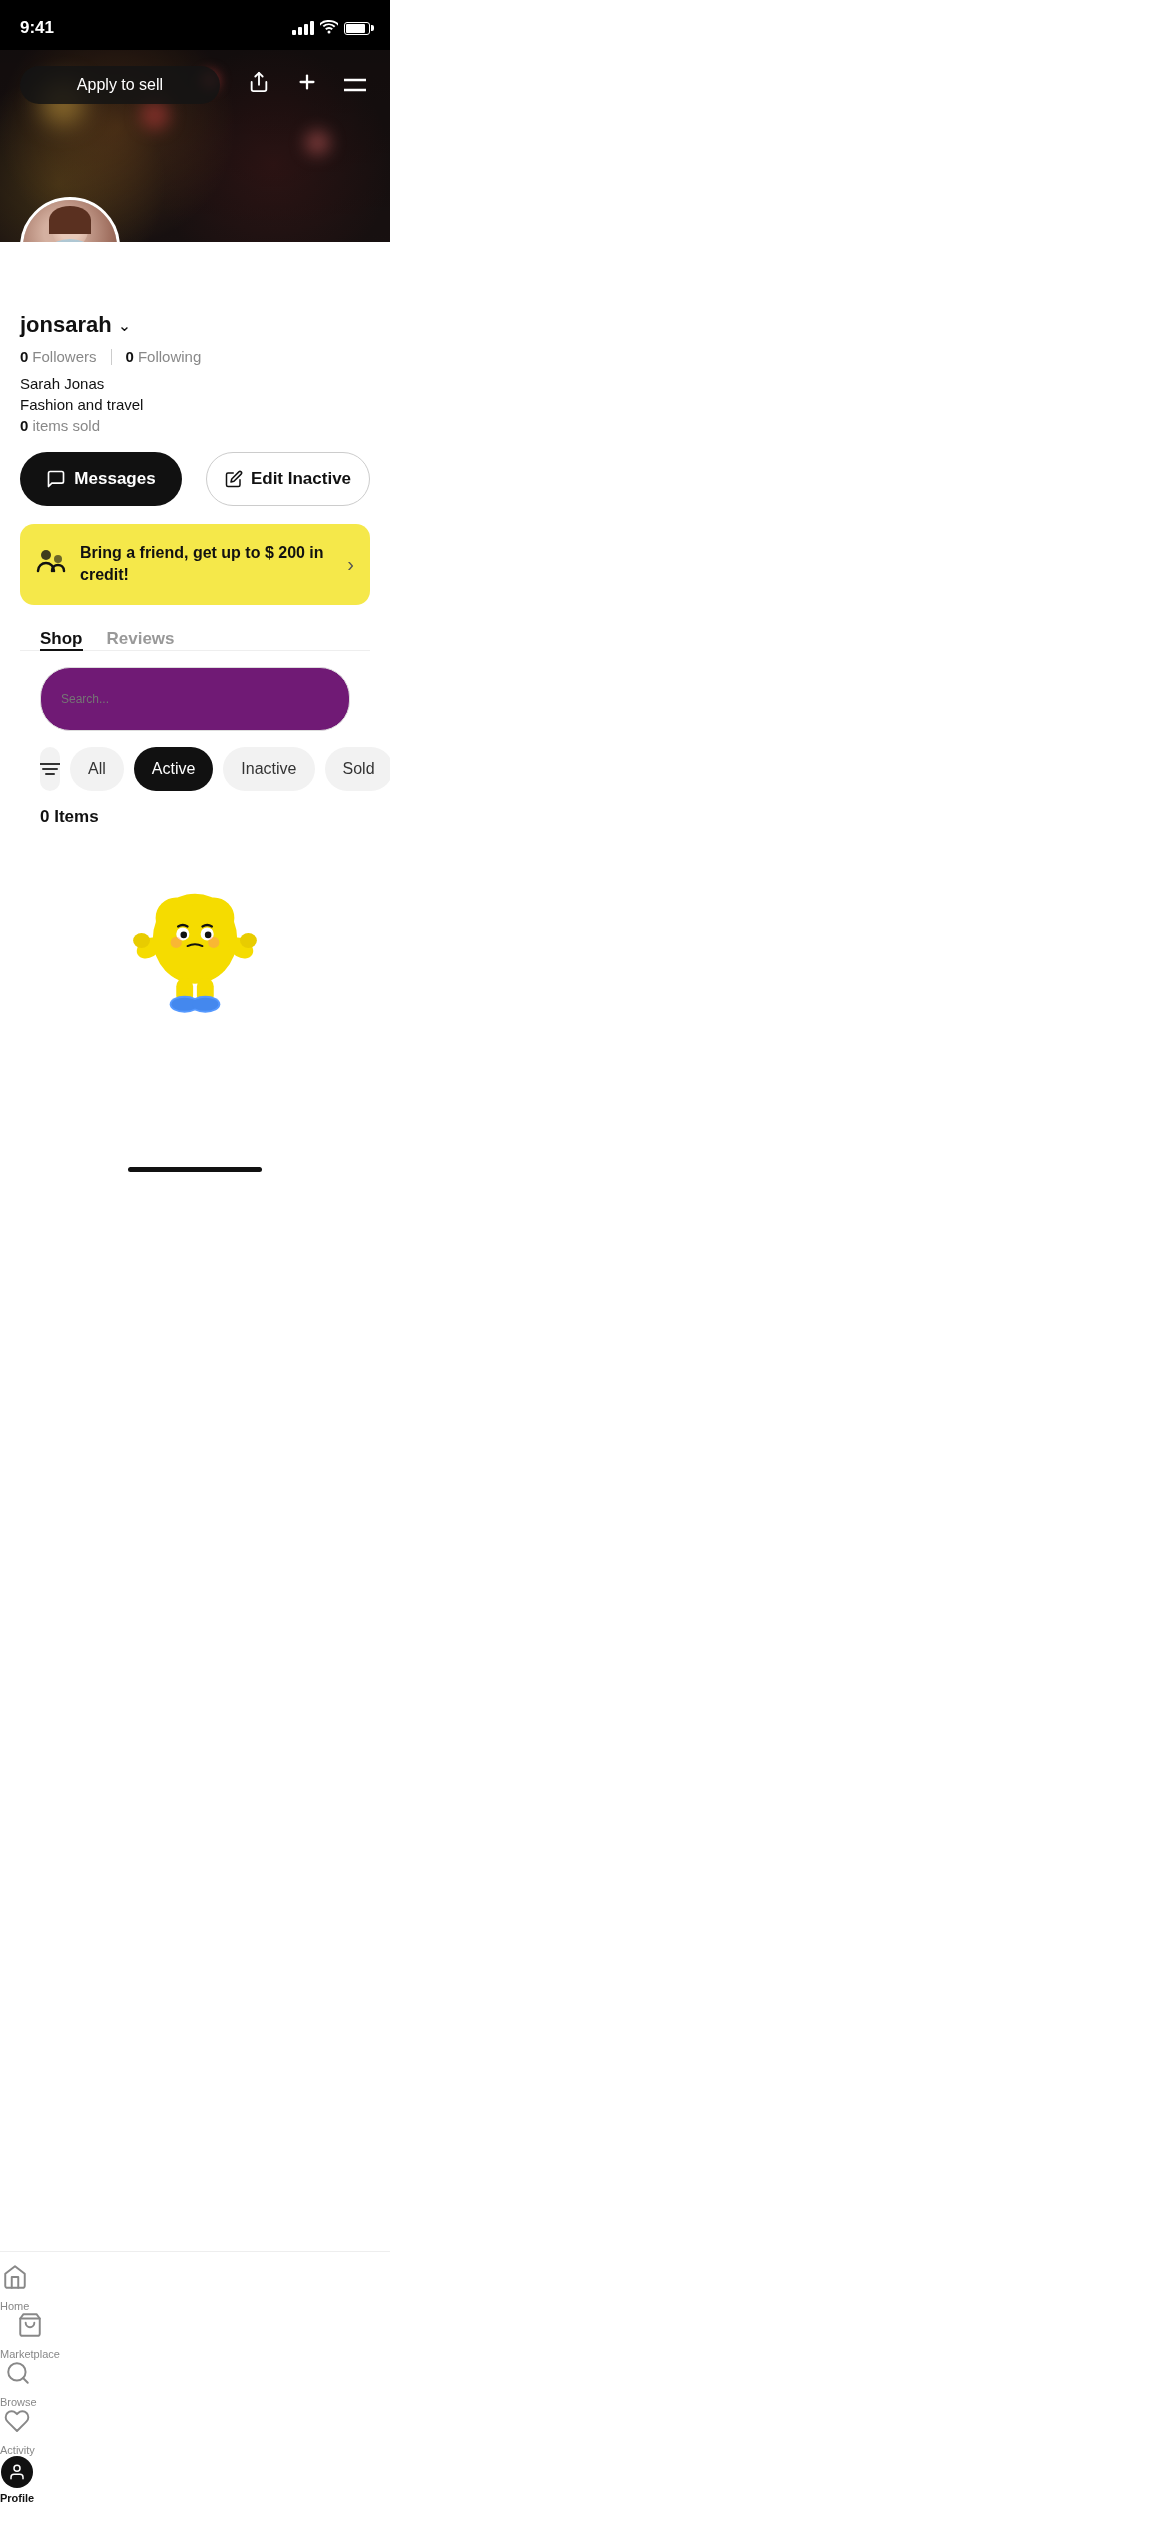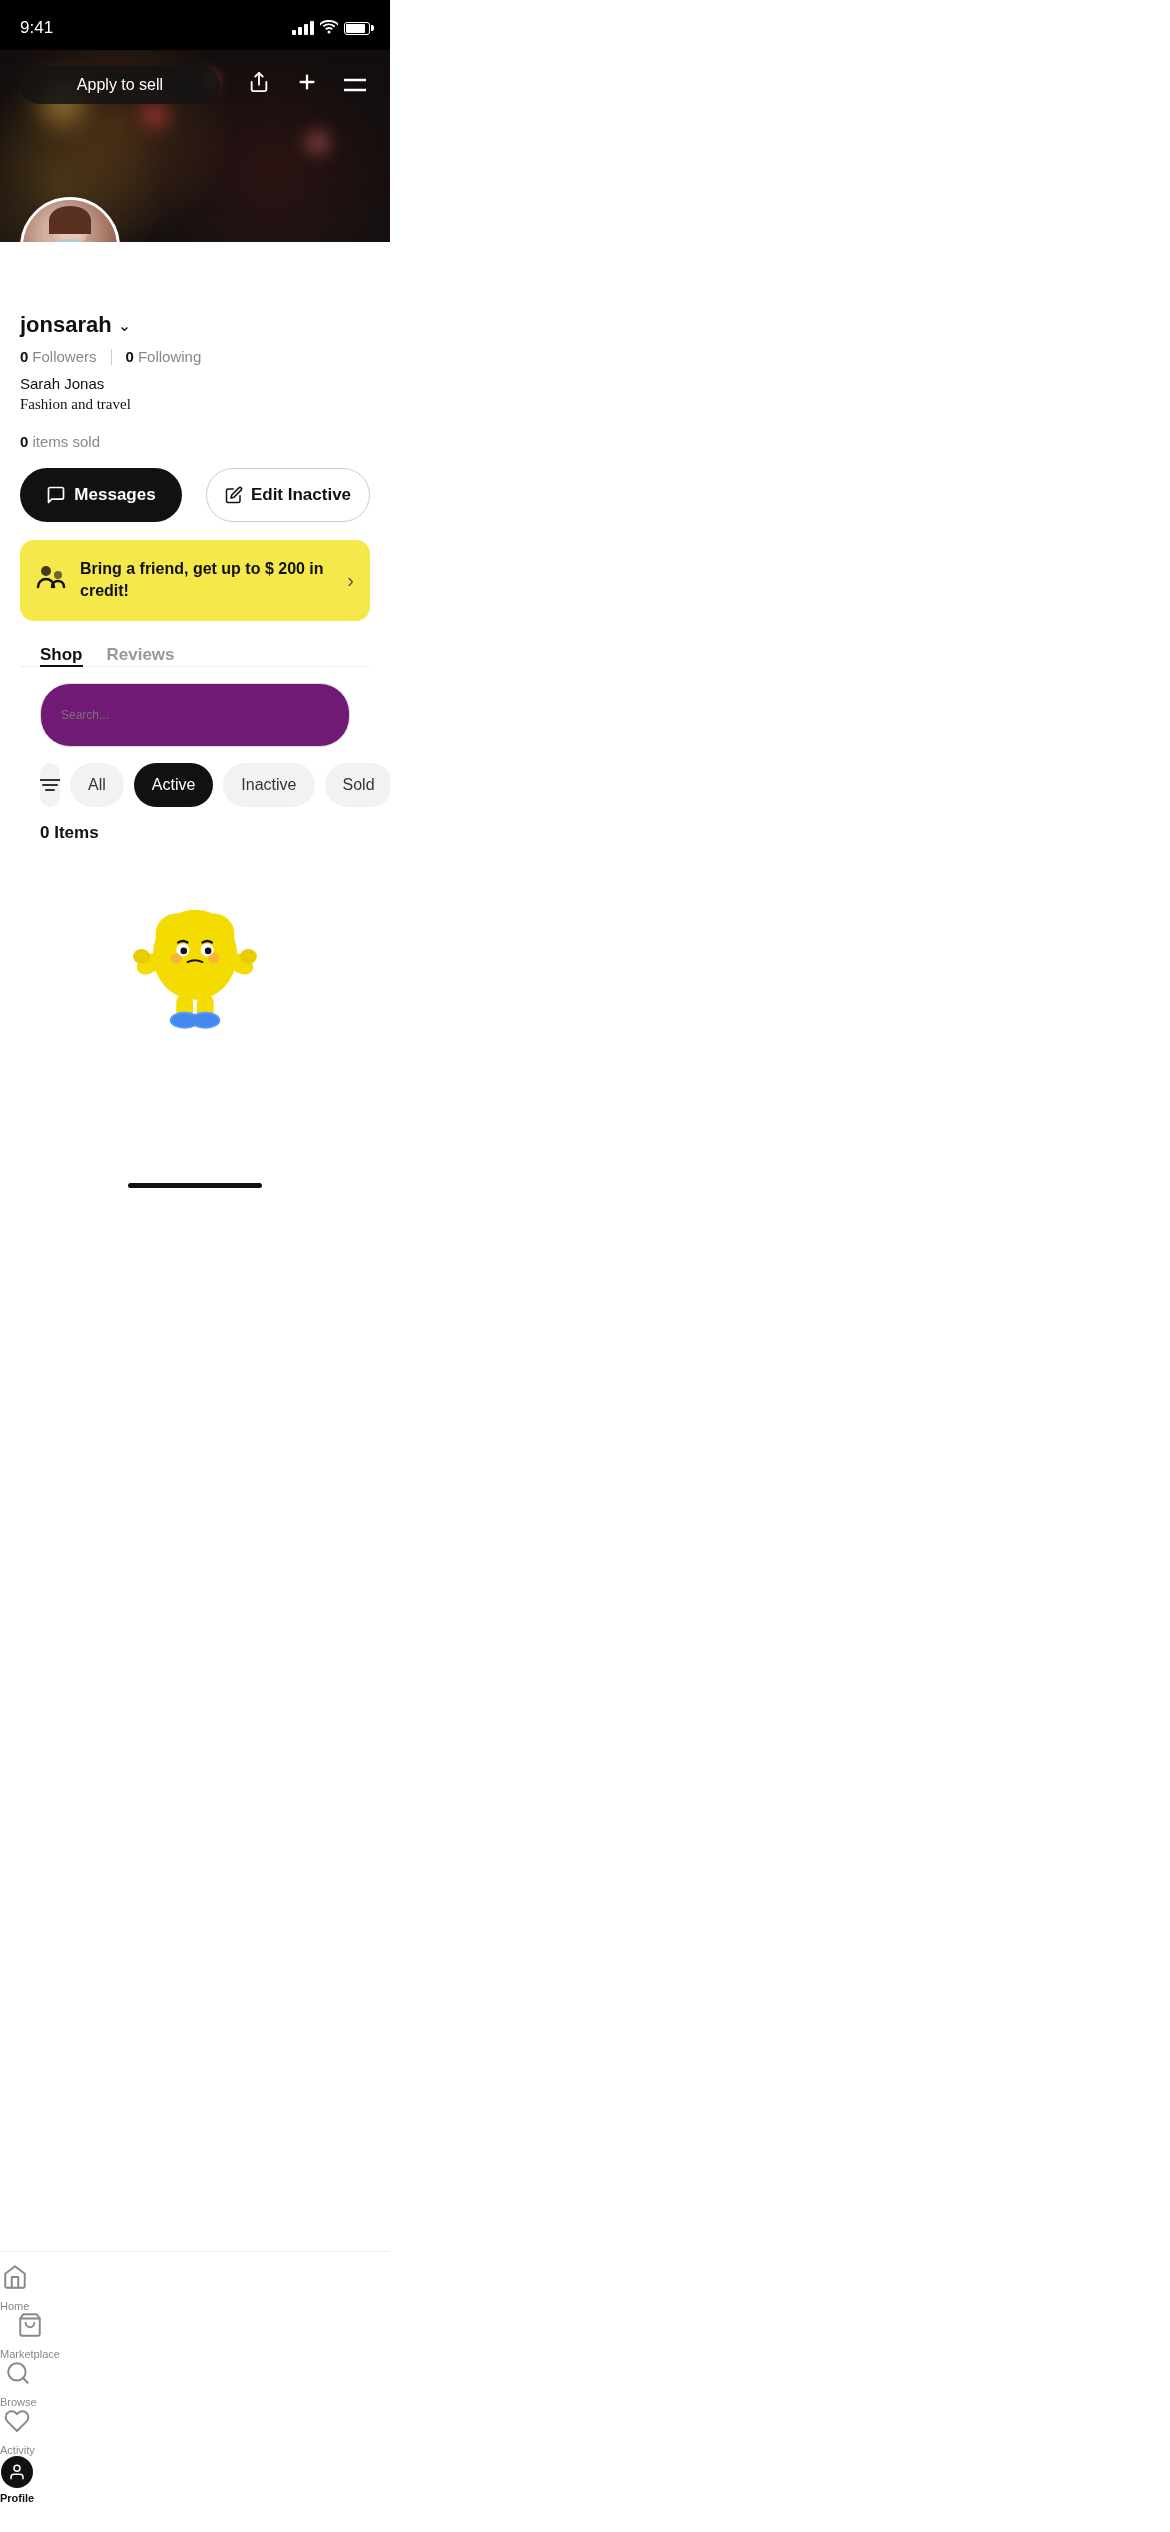--- a/index.html
+++ b/index.html
@@ -16,21 +16,21 @@
     
     .status-bar {
       background: #000;
       color: #fff;
       display: flex;
       justify-content: space-between;
       align-items: center;
       padding: 14px 20px 8px;
       height: 50px;
     }
-    .status-time { font-size: 17px; font-weight: 400; text-align: right; }
+    .status-time { font-size: 17px; font-weight: 700; text-align: right; }
     .status-icons { display: flex; align-items: center; gap: 6px; }
     .signal-bars { display: flex; align-items: flex-end; gap: 2px; }
     .signal-bars span {
       background: #fff;
       width: 4px;
       border-radius: 1px;
       display: inline-block;
     }
     .wifi-icon { font-size: 13px; }
     .battery-icon {
@@ -184,22 +184,21 @@
       margin: 0 14px;
     }
     .real-name {
       font-size: 15px;
       color: #111;
       margin-bottom: 4px;
     }
     .bio {
       font-size: 15px;
       color: #111;
-      margin-bottom: 20px;
-      font-family: Liberation Serif, serif;
+      margin-bottom: 4px;
     }
     .items-sold {
       font-size: 15px;
       color: #888;
       margin-bottom: 18px;
     }
     .items-sold strong { color: #111; }
 
     
     .action-btns {

